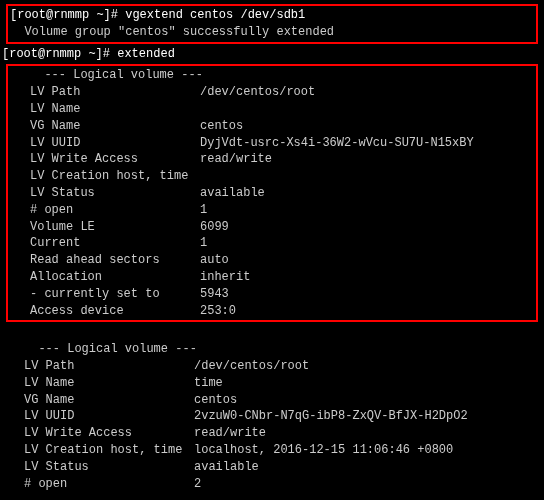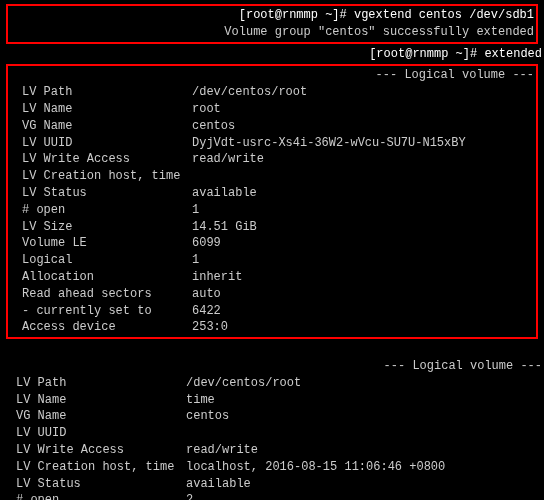--- a/index.html
+++ b/index.html
@@ -7,30 +7,30 @@
       background: #000;
       color: #ccc;
       font-family: 'Courier New', monospace;
       font-size: 12px;
       line-height: 1.4;
       width: 544px;
       height: 500px;
       overflow: hidden;
       padding: 2px;
     }
-    .line { white-space: pre; text-align: right; }
+    .line { white-space: pre; }
     .prompt-user { color: #fff; }
     .command { color: #fff; }
     .output { color: #ccc; }
     .box-red {
       border: 2px solid #ff0000;
       margin: 2px 4px;
     }
     .box-red-inner { padding: 1px 2px; }
-    .section { padding-left: 14px; }
+    .section { padding-left: 22px; }
     .row { display: flex; }
     .label { width: 170px; flex-shrink: 0; }
     .value { flex: 1; }
   </style>
 </head>
 <body>
 
 <div class="box-red">
   <div class="box-red-inner">
     <div class="line"><span class="prompt-user">[root@rnmmp ~]# </span><span class="command">vgextend centos /dev/sdb1</span></div>
@@ -42,21 +42,20 @@
 
 <div class="box-red">
   <div class="box-red-inner section">
     <div class="line output">  --- Logical volume ---</div>
     <div class="row output">
         <span class="label">  LV Path</span>
         <span class="value">/dev/centos/root</span>
       </div>
     <div class="row output">
         <span class="label">  LV Name</span>
-        <span class="value">root</span>
       </div>
     <div class="row output">
         <span class="label">  VG Name</span>
         <span class="value">centos</span>
       </div>
     <div class="row output">
         <span class="label">  LV UUID</span>
         <span class="value">DyjVdt-usrc-Xs4i-36W2-wVcu-SU7U-N15xBY</span>
       </div>
     <div class="row output">
@@ -68,42 +67,38 @@
       </div>
     <div class="row output">
         <span class="label">  LV Status</span>
         <span class="value">available</span>
       </div>
     <div class="row output">
         <span class="label">  # open</span>
         <span class="value">1</span>
       </div>
     <div class="row output">
-        <span class="label">  LV Size</span>
-        <span class="value">14.51 GiB</span>
-      </div>
-    <div class="row output">
         <span class="label">  Volume LE</span>
         <span class="value">6099</span>
       </div>
     <div class="row output">
-        <span class="label">  Logical</span>
+        <span class="label">  Current</span>
         <span class="value">1</span>
+      </div>
+    <div class="row output">
+        <span class="label">  Read ahead sectors</span>
+        <span class="value">auto</span>
       </div>
     <div class="row output">
         <span class="label">  Allocation</span>
         <span class="value">inherit</span>
       </div>
     <div class="row output">
-        <span class="label">  Read ahead sectors</span>
-        <span class="value">auto</span>
-      </div>
-    <div class="row output">
         <span class="label">  - currently set to</span>
-        <span class="value">6422</span>
+        <span class="value">5943</span>
       </div>
     <div class="row output">
         <span class="label">  Access device</span>
         <span class="value">253:0</span>
       </div>
   </div>
 </div>
 
 <div class="line output">&nbsp;</div>
 
@@ -116,28 +111,29 @@
   <div class="row output">
       <span class="label">  LV Name</span>
       <span class="value">time</span>
     </div>
   <div class="row output">
       <span class="label">  VG Name</span>
       <span class="value">centos</span>
     </div>
   <div class="row output">
       <span class="label">  LV UUID</span>
+      <span class="value">2vzuW0-CNbr-N7qG-ibP8-ZxQV-BfJX-H2DpO2</span>
     </div>
   <div class="row output">
       <span class="label">  LV Write Access</span>
       <span class="value">read/write</span>
     </div>
   <div class="row output">
       <span class="label">  LV Creation host, time</span>
-      <span class="value">localhost, 2016-08-15 11:06:46 +0800</span>
+      <span class="value">localhost, 2016-12-15 11:06:46 +0800</span>
     </div>
   <div class="row output">
       <span class="label">  LV Status</span>
       <span class="value">available</span>
     </div>
   <div class="row output">
       <span class="label">  # open</span>
       <span class="value">2</span>
     </div>
 

